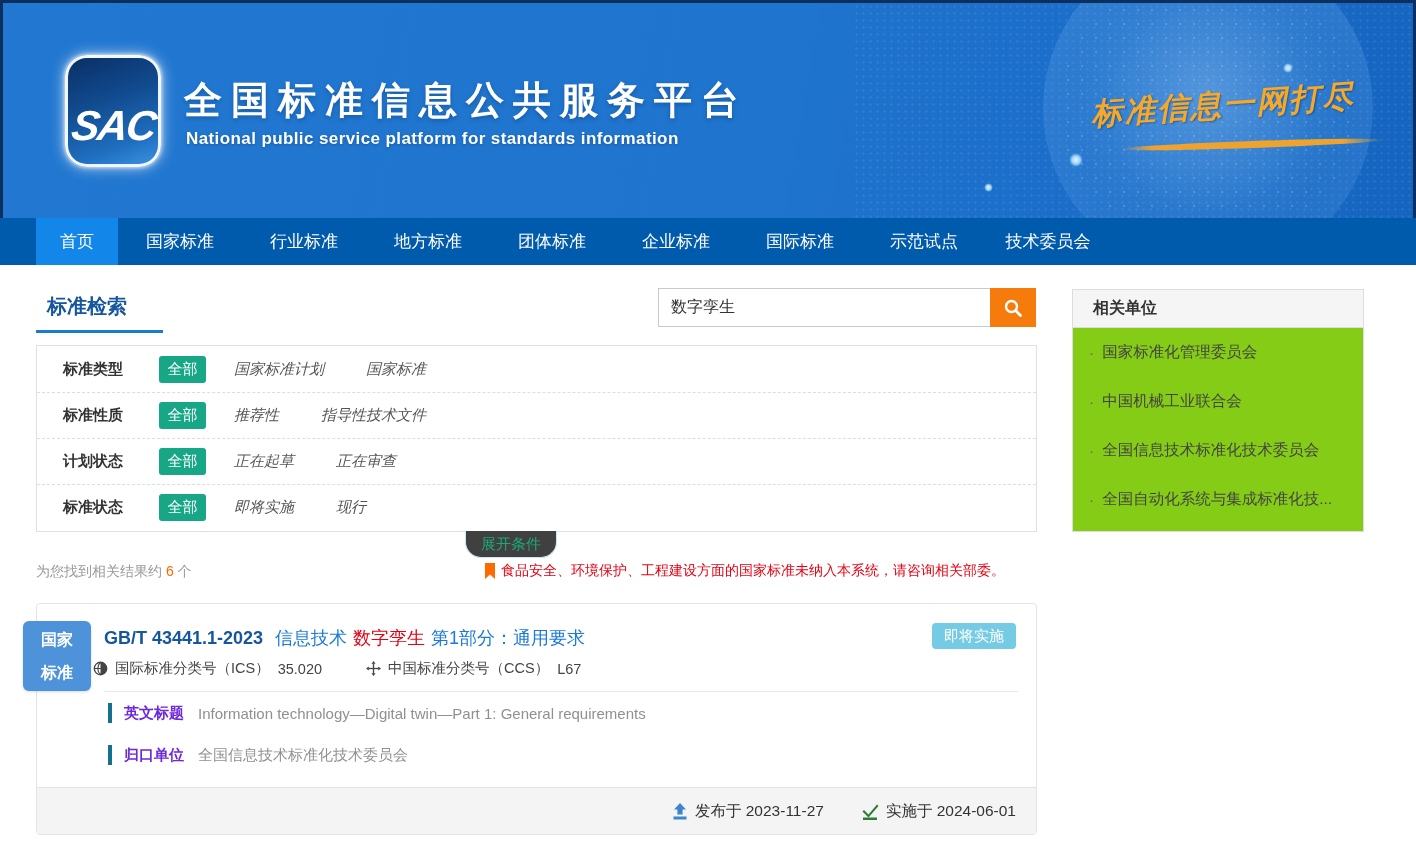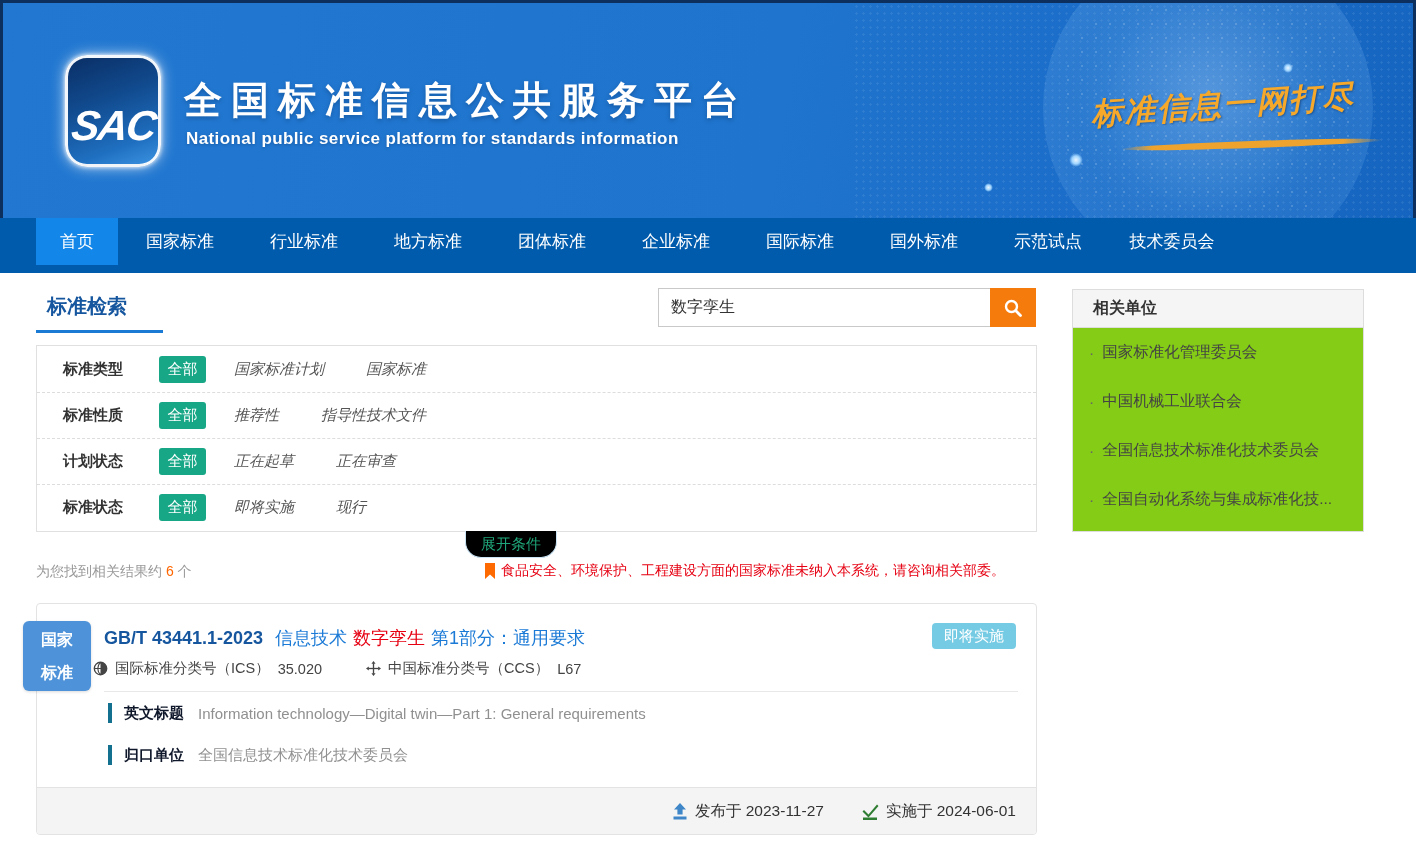--- a/index.html
+++ b/index.html
@@ -50,21 +50,21 @@
     font-weight:bold; font-style:italic; letter-spacing:2px; transform:rotate(-4deg);
     text-shadow:1px 1px 2px rgba(0,30,70,.4); white-space:nowrap;
   }
   .slogan-swoosh {
     position:absolute; left:1118px; top:138px; width:262px; height:7px; border-radius:50%;
     background:linear-gradient(90deg, rgba(246,168,42,0) 0%, #eda32d 12%, #eda32d 85%, rgba(246,168,42,0) 100%);
     transform:rotate(-2deg);
   }
 
   
-  .nav { position:absolute; left:0; top:218px; width:1416px; height:55px; background:#015bac; display:flex; padding-left:36px; }
+  .nav { position:absolute; left:0; top:218px; width:1416px; height:47px; background:#015bac; display:flex; padding-left:36px; }
   .nav-item {
     height:47px; width:124px; display:flex; align-items:center; justify-content:center;
     color:#fff; font-size:17px; cursor:pointer; white-space:nowrap;
   }
   .nav-item.active { width:82px; background:#1287e9; }
 
   
   .tab-title { position:absolute; left:47px; top:293px; font-size:20px; font-weight:bold; color:#15569e; }
   .tab-underline { position:absolute; left:36px; top:330px; width:127px; height:3px; background:#1a7ad4; }
   .search-input {
@@ -84,21 +84,21 @@
   .filter-label { width:96px; font-size:15px; font-weight:bold; color:#333; }
   .all-btn {
     width:47px; height:27px; background:#17a786; color:#fff; font-size:15px; border:none; border-radius:3px;
     margin-right:28px; cursor:pointer; display:flex; align-items:center; justify-content:center;
     font-family:"Liberation Sans","DejaVu Sans",sans-serif;
   }
   .opt { font-size:15px; color:#555; margin-right:42px; cursor:pointer; white-space:nowrap;font-style:italic; }
 
   .expand-bubble {
     position:absolute; left:465px; top:531px; width:92px; height:27px;
-    background:#000000; border:1px solid #cbe5f6; border-top:none; border-radius:0 0 16px 16px;
+    background:#404040; border:1px solid #cbe5f6; border-top:none; border-radius:0 0 16px 16px;
     display:flex; align-items:center; justify-content:center; cursor:pointer;
   }
   .expand-bubble span { color:#1fa67a; font-size:15px; }
 
   
   .result-count { position:absolute; left:36px; top:563px; font-size:14px; color:#999; }
   .result-count b { color:#ff6600; font-weight:normal; }
   .notice { position:absolute; left:485px; top:562px; display:flex; align-items:center; }
   .bookmark-icon { width:10px; height:16px; background:#ff6a00; clip-path:polygon(0 0,100% 0,100% 100%,50% 72%,0 100%); margin-right:6px; flex:none; }
   .notice-text { color:#e60012; font-size:14px; white-space:nowrap; }
@@ -124,21 +124,21 @@
     position:absolute; right:20px; top:19px; height:26px; padding:0 12px; background:#76cbe4; border-radius:4px;
     color:#fff; font-size:15px; display:flex; align-items:center;
   }
   .meta-row { position:absolute; left:56px; top:55px; display:flex; align-items:center; font-size:14.5px; color:#444; white-space:nowrap; }
   .meta-item { display:flex; align-items:center; margin-right:44px; }
   .meta-item svg { margin-right:7px; }
   .meta-val { margin-left:8px; }
   .card-divider { position:absolute; left:67px; top:87px; width:914px; border-top:1px solid #e8e8e8; }
   .detail-row { position:absolute; left:71px; display:flex; align-items:center; }
   .detail-bar { width:4px; height:20px; background:#13718f; margin-right:12px; }
-  .detail-label { font-size:15px; font-weight:bold; color:#0f172a; margin-right:14px; white-space:nowrap; }
+  .detail-label { font-size:15px; font-weight:bold; color:#6d28d9; margin-right:14px; white-space:nowrap; }
   .detail-value { font-size:15px; color:#909090; white-space:nowrap; }
   .card-footer {
     position:absolute; left:0; bottom:0; width:100%; height:47px; background:#f4f4f4; border-top:1px solid #e3e3e3;
     border-radius:0 0 4px 4px; display:flex; align-items:center; justify-content:flex-end; padding-right:20px;
   }
   .date-item { display:flex; align-items:center; margin-left:38px; font-size:15.5px; color:#333; }
   .date-item svg { margin-right:7px; }
 </style>
 </head>
 <body>
@@ -161,21 +161,20 @@
   </div>
 
   <div class="nav">
     <div class="nav-item active">首页</div>
     <div class="nav-item">国家标准</div>
     <div class="nav-item">行业标准</div>
     <div class="nav-item">地方标准</div>
     <div class="nav-item">团体标准</div>
     <div class="nav-item">企业标准</div>
     <div class="nav-item">国际标准</div>
-    <div class="nav-item">国外标准</div>
     <div class="nav-item">示范试点</div>
     <div class="nav-item">技术委员会</div>
   </div>
 
   <div class="tab-title">标准检索</div>
   <div class="tab-underline"></div>
   <input class="search-input" type="text" value="数字孪生" style="">
   <button class="search-btn">
     <span style="display:flex;">
       <svg width="20" height="20" viewBox="0 0 20 20">

